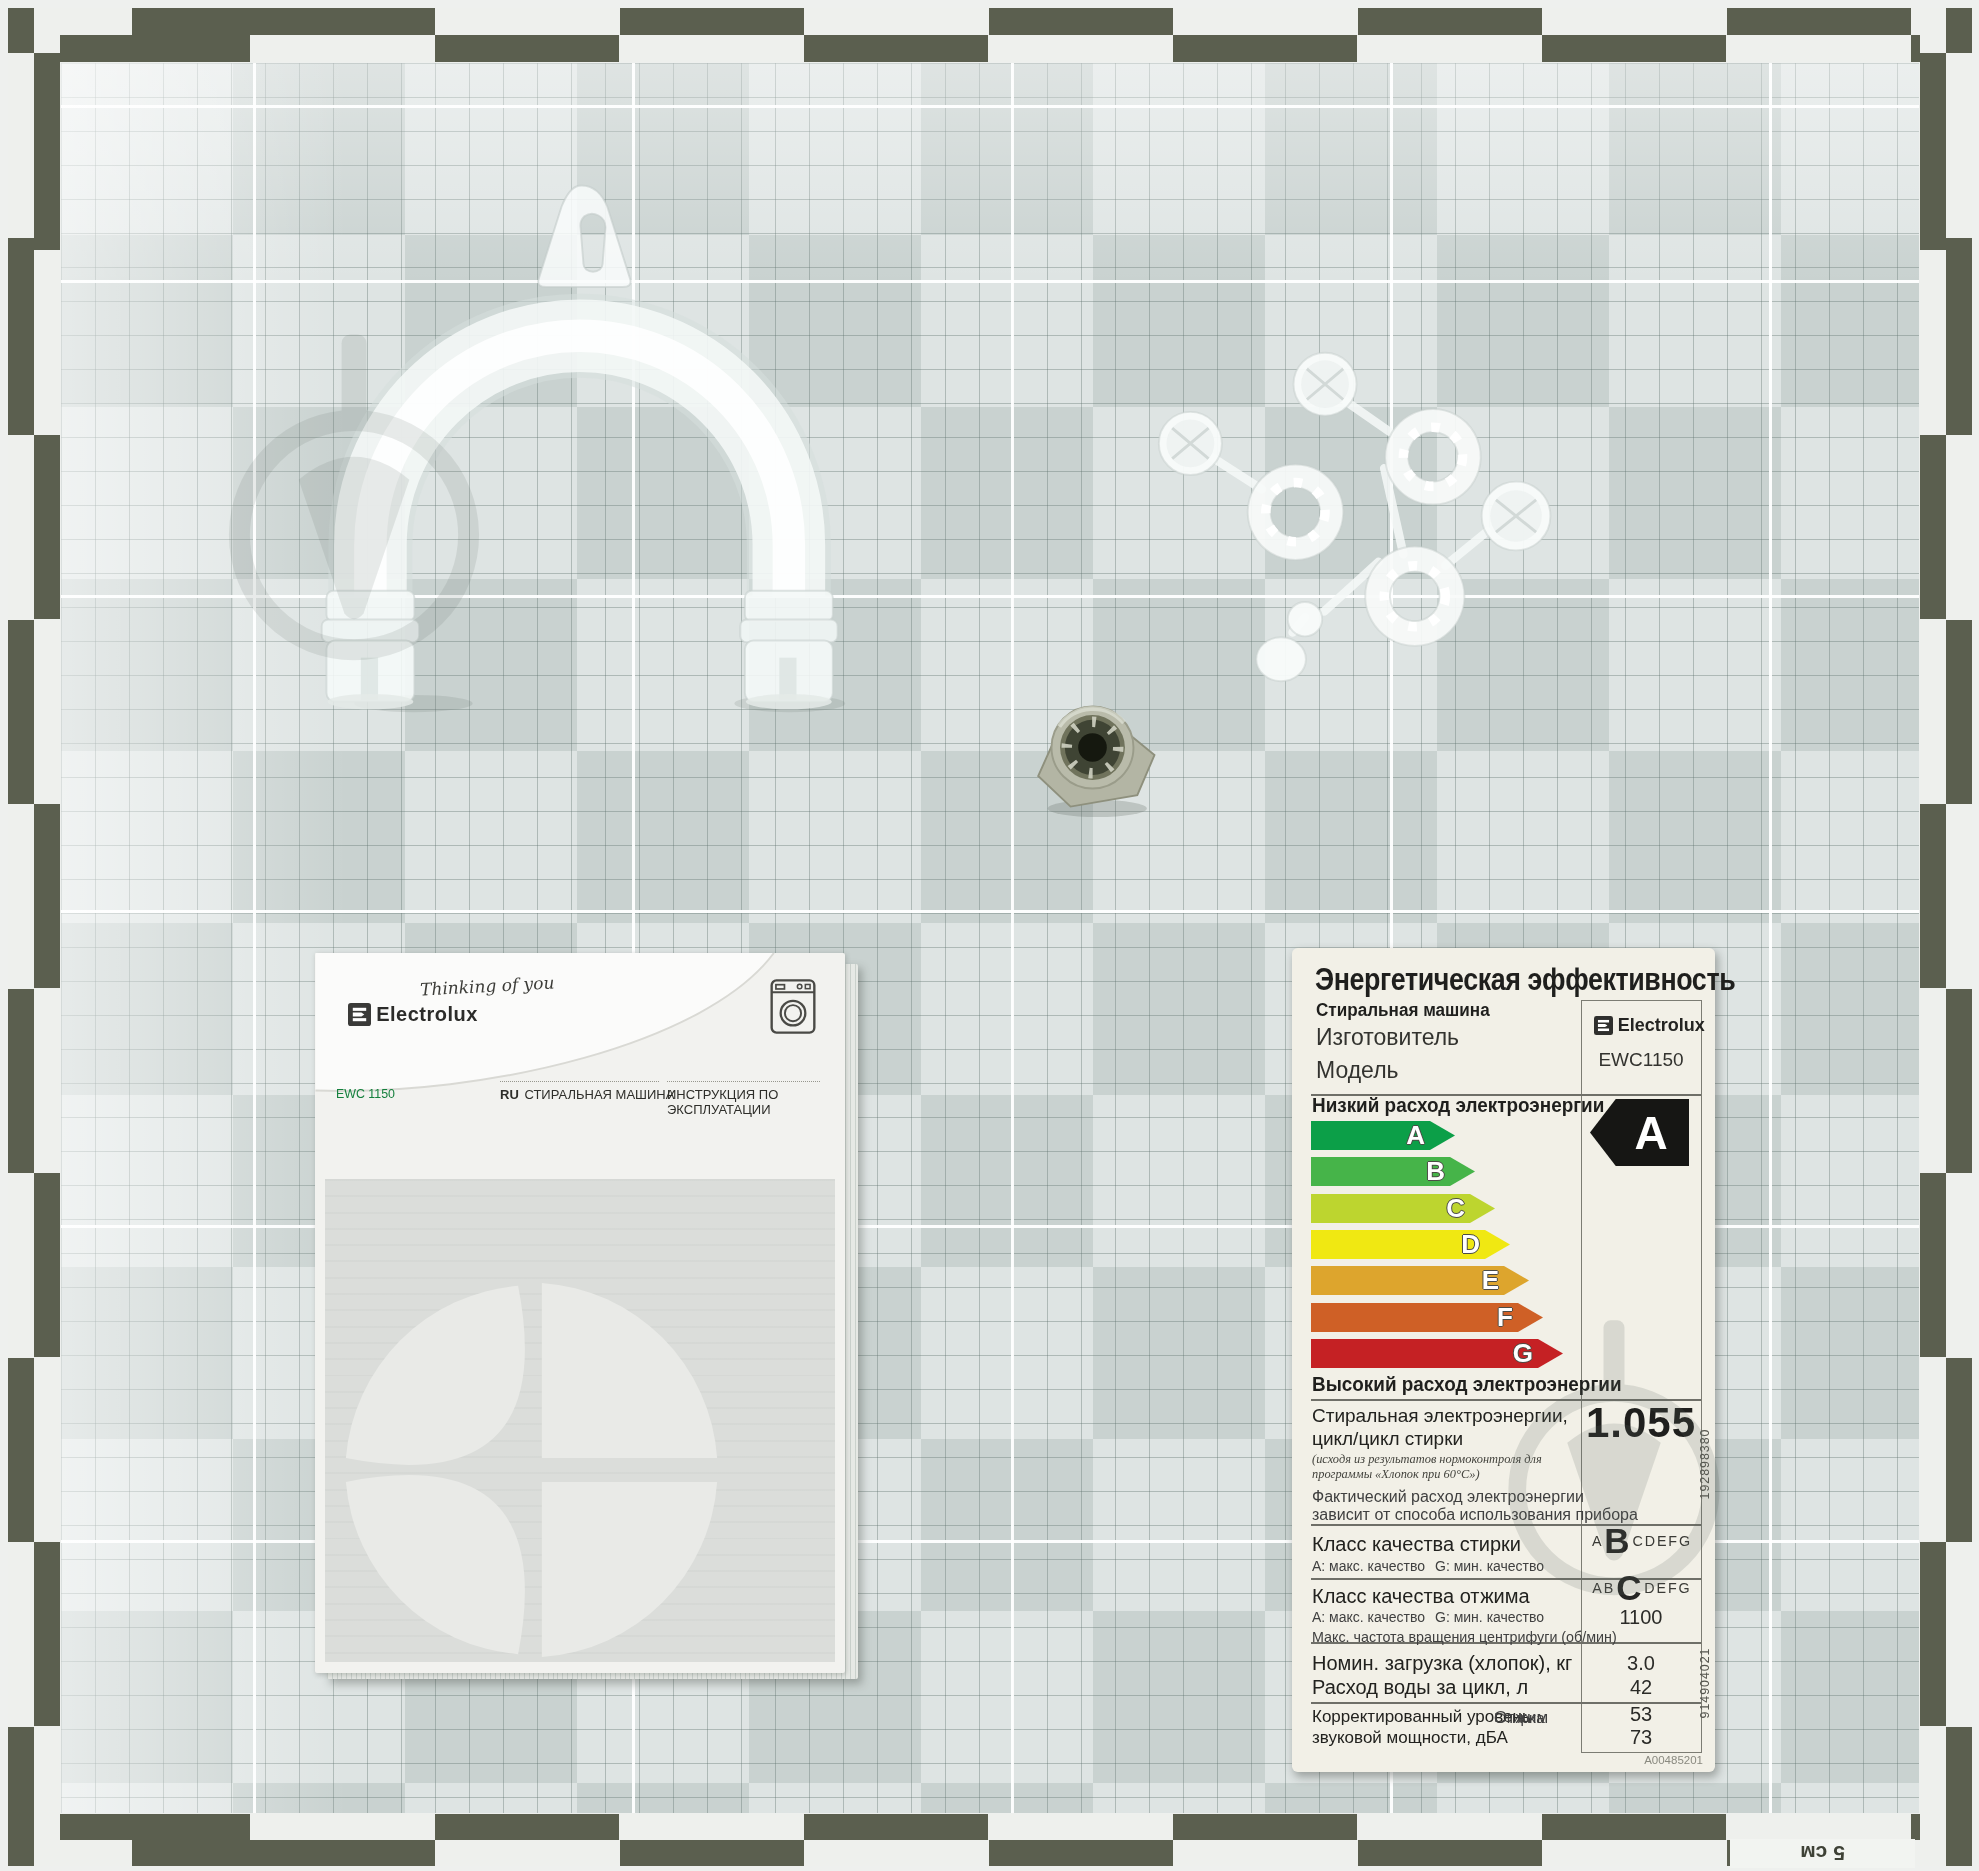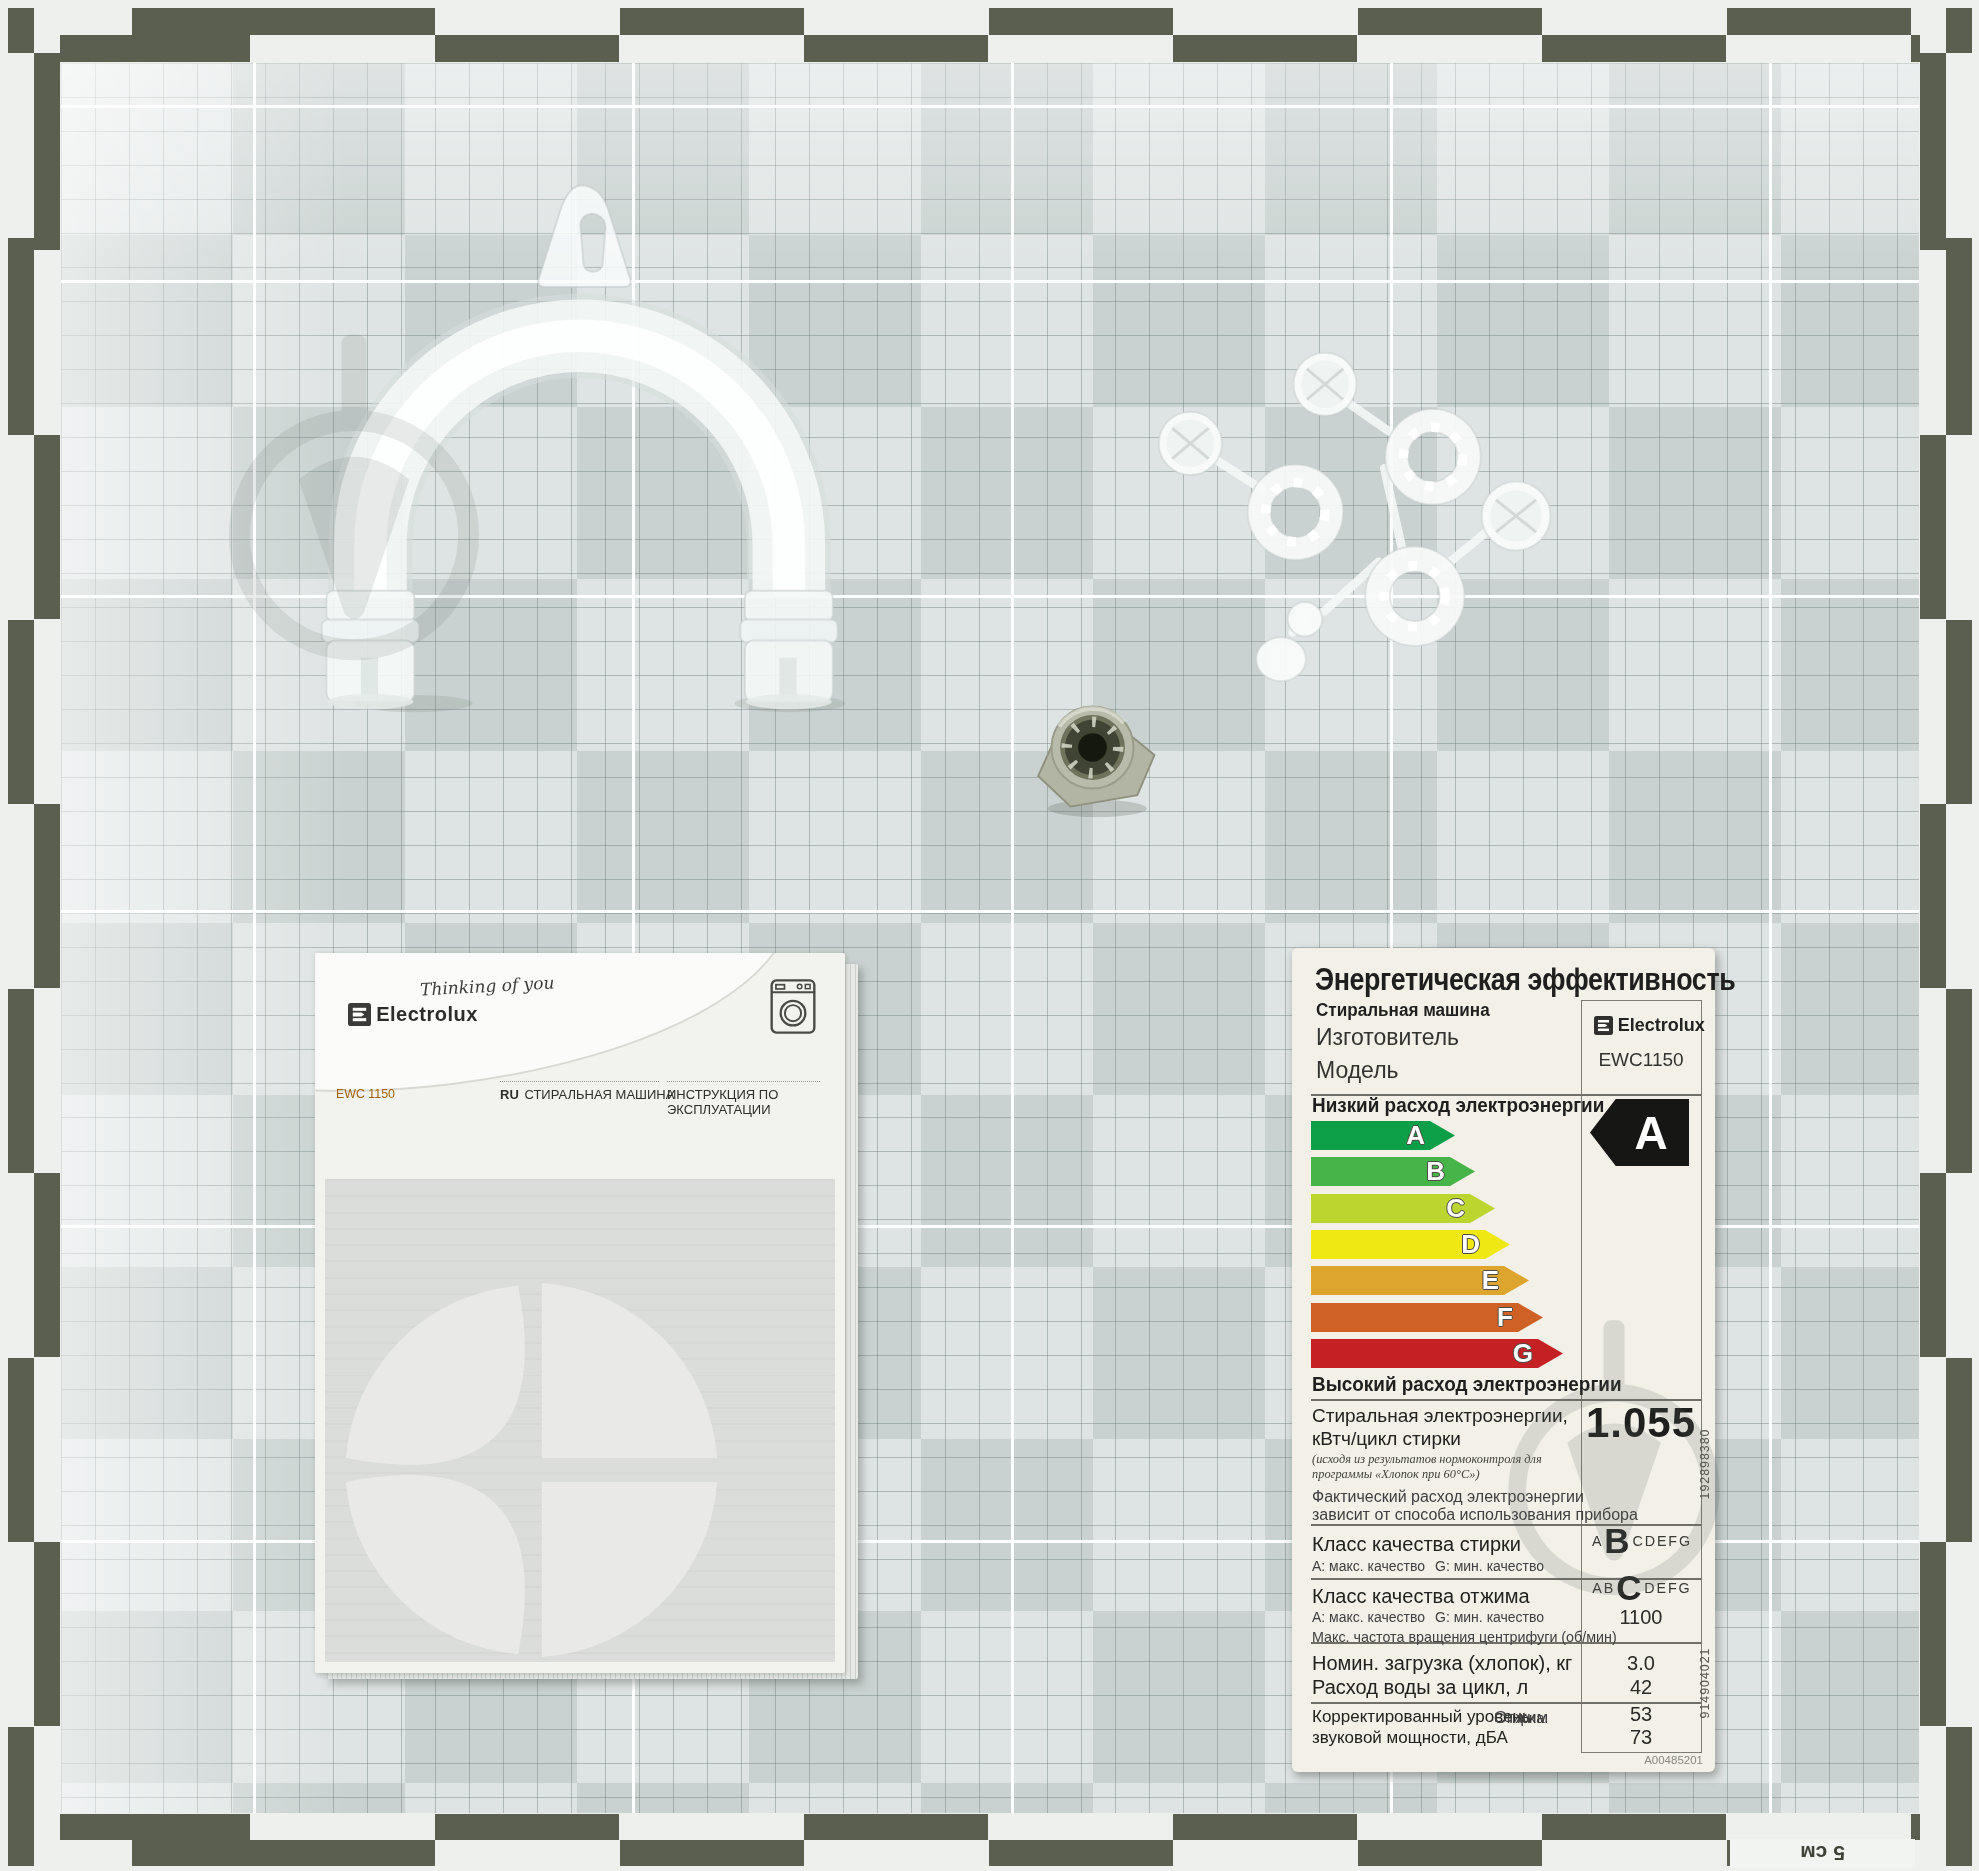--- a/index.html
+++ b/index.html
@@ -70,21 +70,21 @@
   .m-swoosh{position:absolute; left:0; top:0;}
   .m-tagline{
     position:absolute; left:105px; top:23px; font-family:"DejaVu Serif", serif;
     font-style:italic; font-size:17px; color:#3c3c38; transform:rotate(-3deg); white-space:nowrap;
   }
   .m-brandrow{position:absolute; left:32.5px; top:50px; display:flex; align-items:center; gap:5.7px;}
   .m-brandtext{font-size:20px; font-weight:bold; color:#2c2c2a; letter-spacing:0.5px;}
   .m-machine-icon{position:absolute; left:455px; top:26px;}
   .m-dots{position:absolute; top:128px; border-top:1.9px dotted #97978e; height:0;}
   .m-dots1{left:185px; width:159px;} .m-dots2{left:352px; width:153px;}
-  .m-model{position:absolute; left:21px; top:134px; font-size:12.4px; color:#a16207;}
+  .m-model{position:absolute; left:21px; top:134px; font-size:12.4px; color:#15803d;}
   .m-product{position:absolute; left:185px; top:134px; font-size:13px; color:#2e2e2a;}
   .m-product b{margin-right:5.7px;text-align:right;}
   .m-doc{position:absolute; left:352px; top:134px; font-size:13px; line-height:15.3px; color:#2e2e2a;}
   .m-panel{
     position:absolute; left:9.6px; top:226px; width:510px; height:483px; overflow:hidden;
     background:var(--manual-panel);
     background-image:repeating-linear-gradient(180deg, rgba(130,140,135,.06) 0 1.9px, rgba(0,0,0,0) 1.9px 16.3px);
   }
   .m-bigmark{position:absolute; left:7.6px; top:93px;}
   
@@ -331,21 +331,21 @@
         <div class="ebar" style="top: 218px; width: 252px; background: rgb(197, 33, 36);">
           <span class="ebar-letter">G</span>
         </div>
       </div>
     <div class="el-arrow">
       <span>A</span>
     </div>
     <div class="abs el-high">Высокий расход электроэнергии</div>
 
     <div class="abs el-sec" style="left:20px; top:457px">Стиральная электроэнергии,</div>
-    <div class="abs el-sec" style="left:20px; top:480px">кВтч/цикл стирки</div>
+    <div class="abs el-sec" style="left:20px; top:480px">цикл/цикл стирки</div>
     <div class="abs el-note" style="left:20px; top:504px">(исходя из результатов нормоконтроля для</div>
     <div class="abs el-note" style="left:20px; top:519px">программы «Хлопок при 60°С»)</div>
     <div class="abs el-small" style="left:20px; top:540px; font-size:16px">Фактический расход электроэнергии</div>
     <div class="abs el-small" style="left:20px; top:558px; font-size:16px">зависит от способа использования прибора</div>
     <div class="abs el-bigval">1.055</div>
 
     <div class="abs el-sec" style="left:20px; top:585px; font-size:20px">Класс качества стирки</div>
     <div class="abs el-small" style="left:20px; top:610px">A: макс. качество</div>
     <div class="abs el-small" style="left:143px; top:610px">G: мин. качество</div>
     <div class="el-scale" style="top:572px; height:42px">

